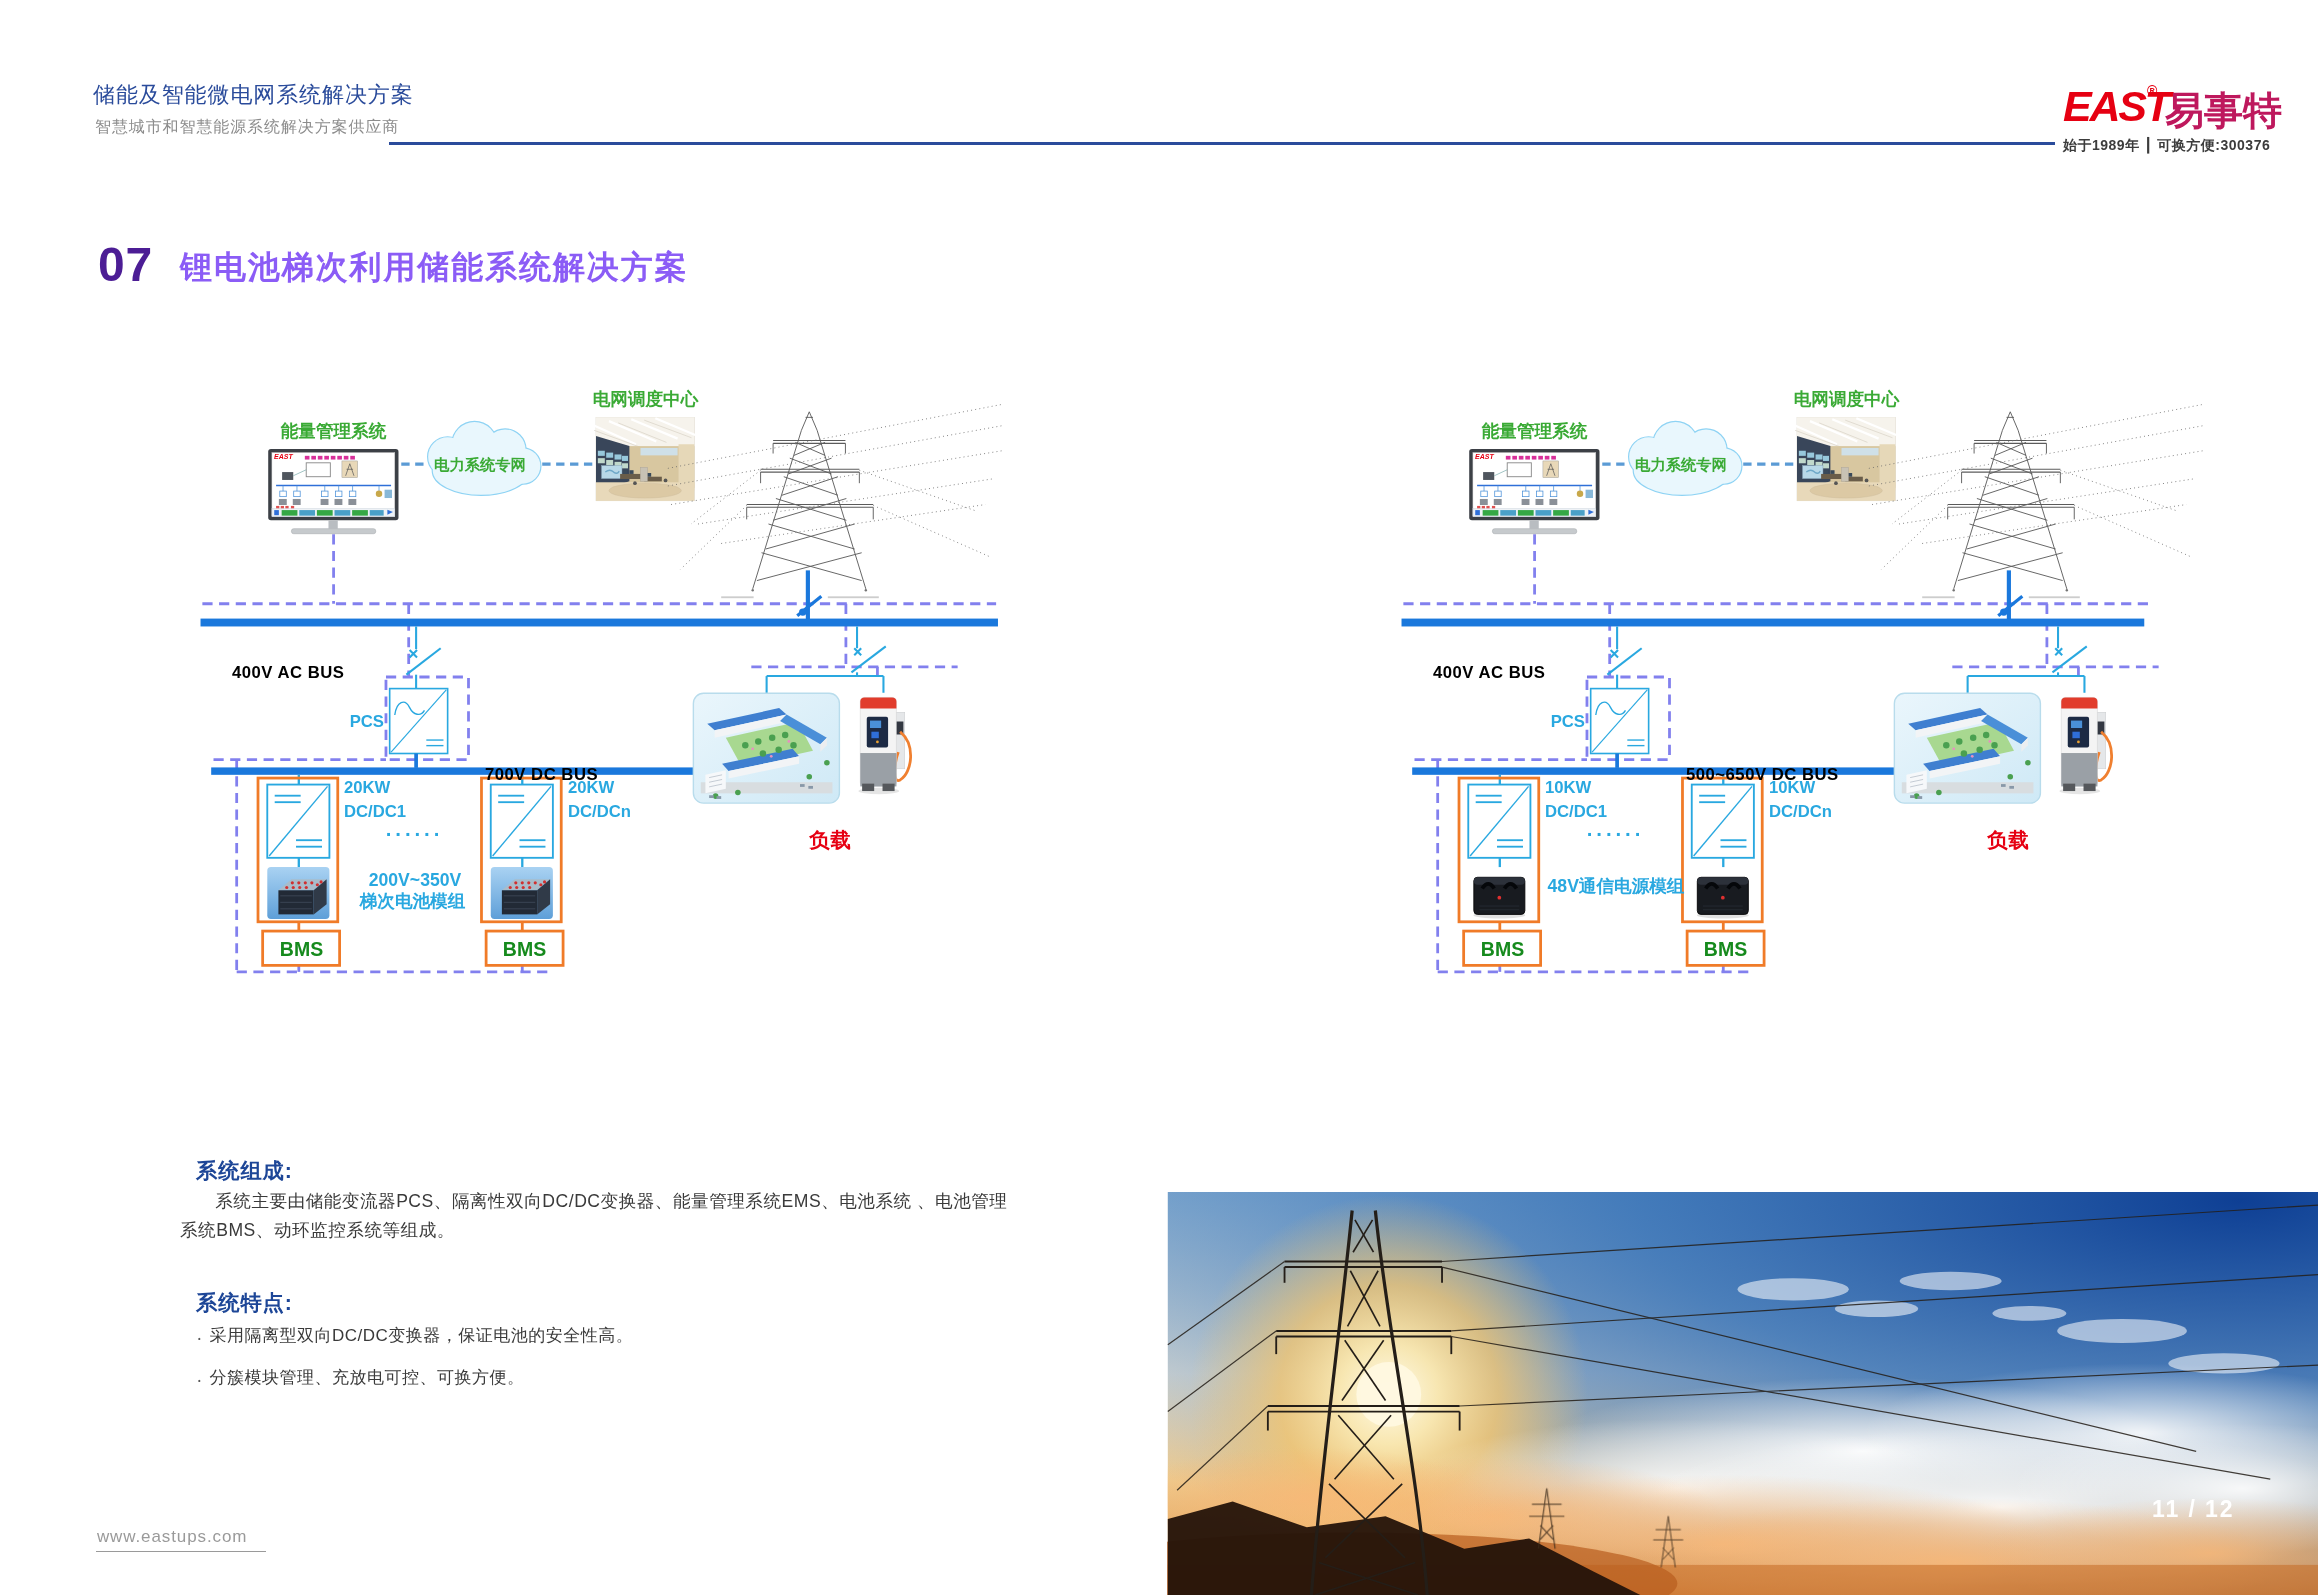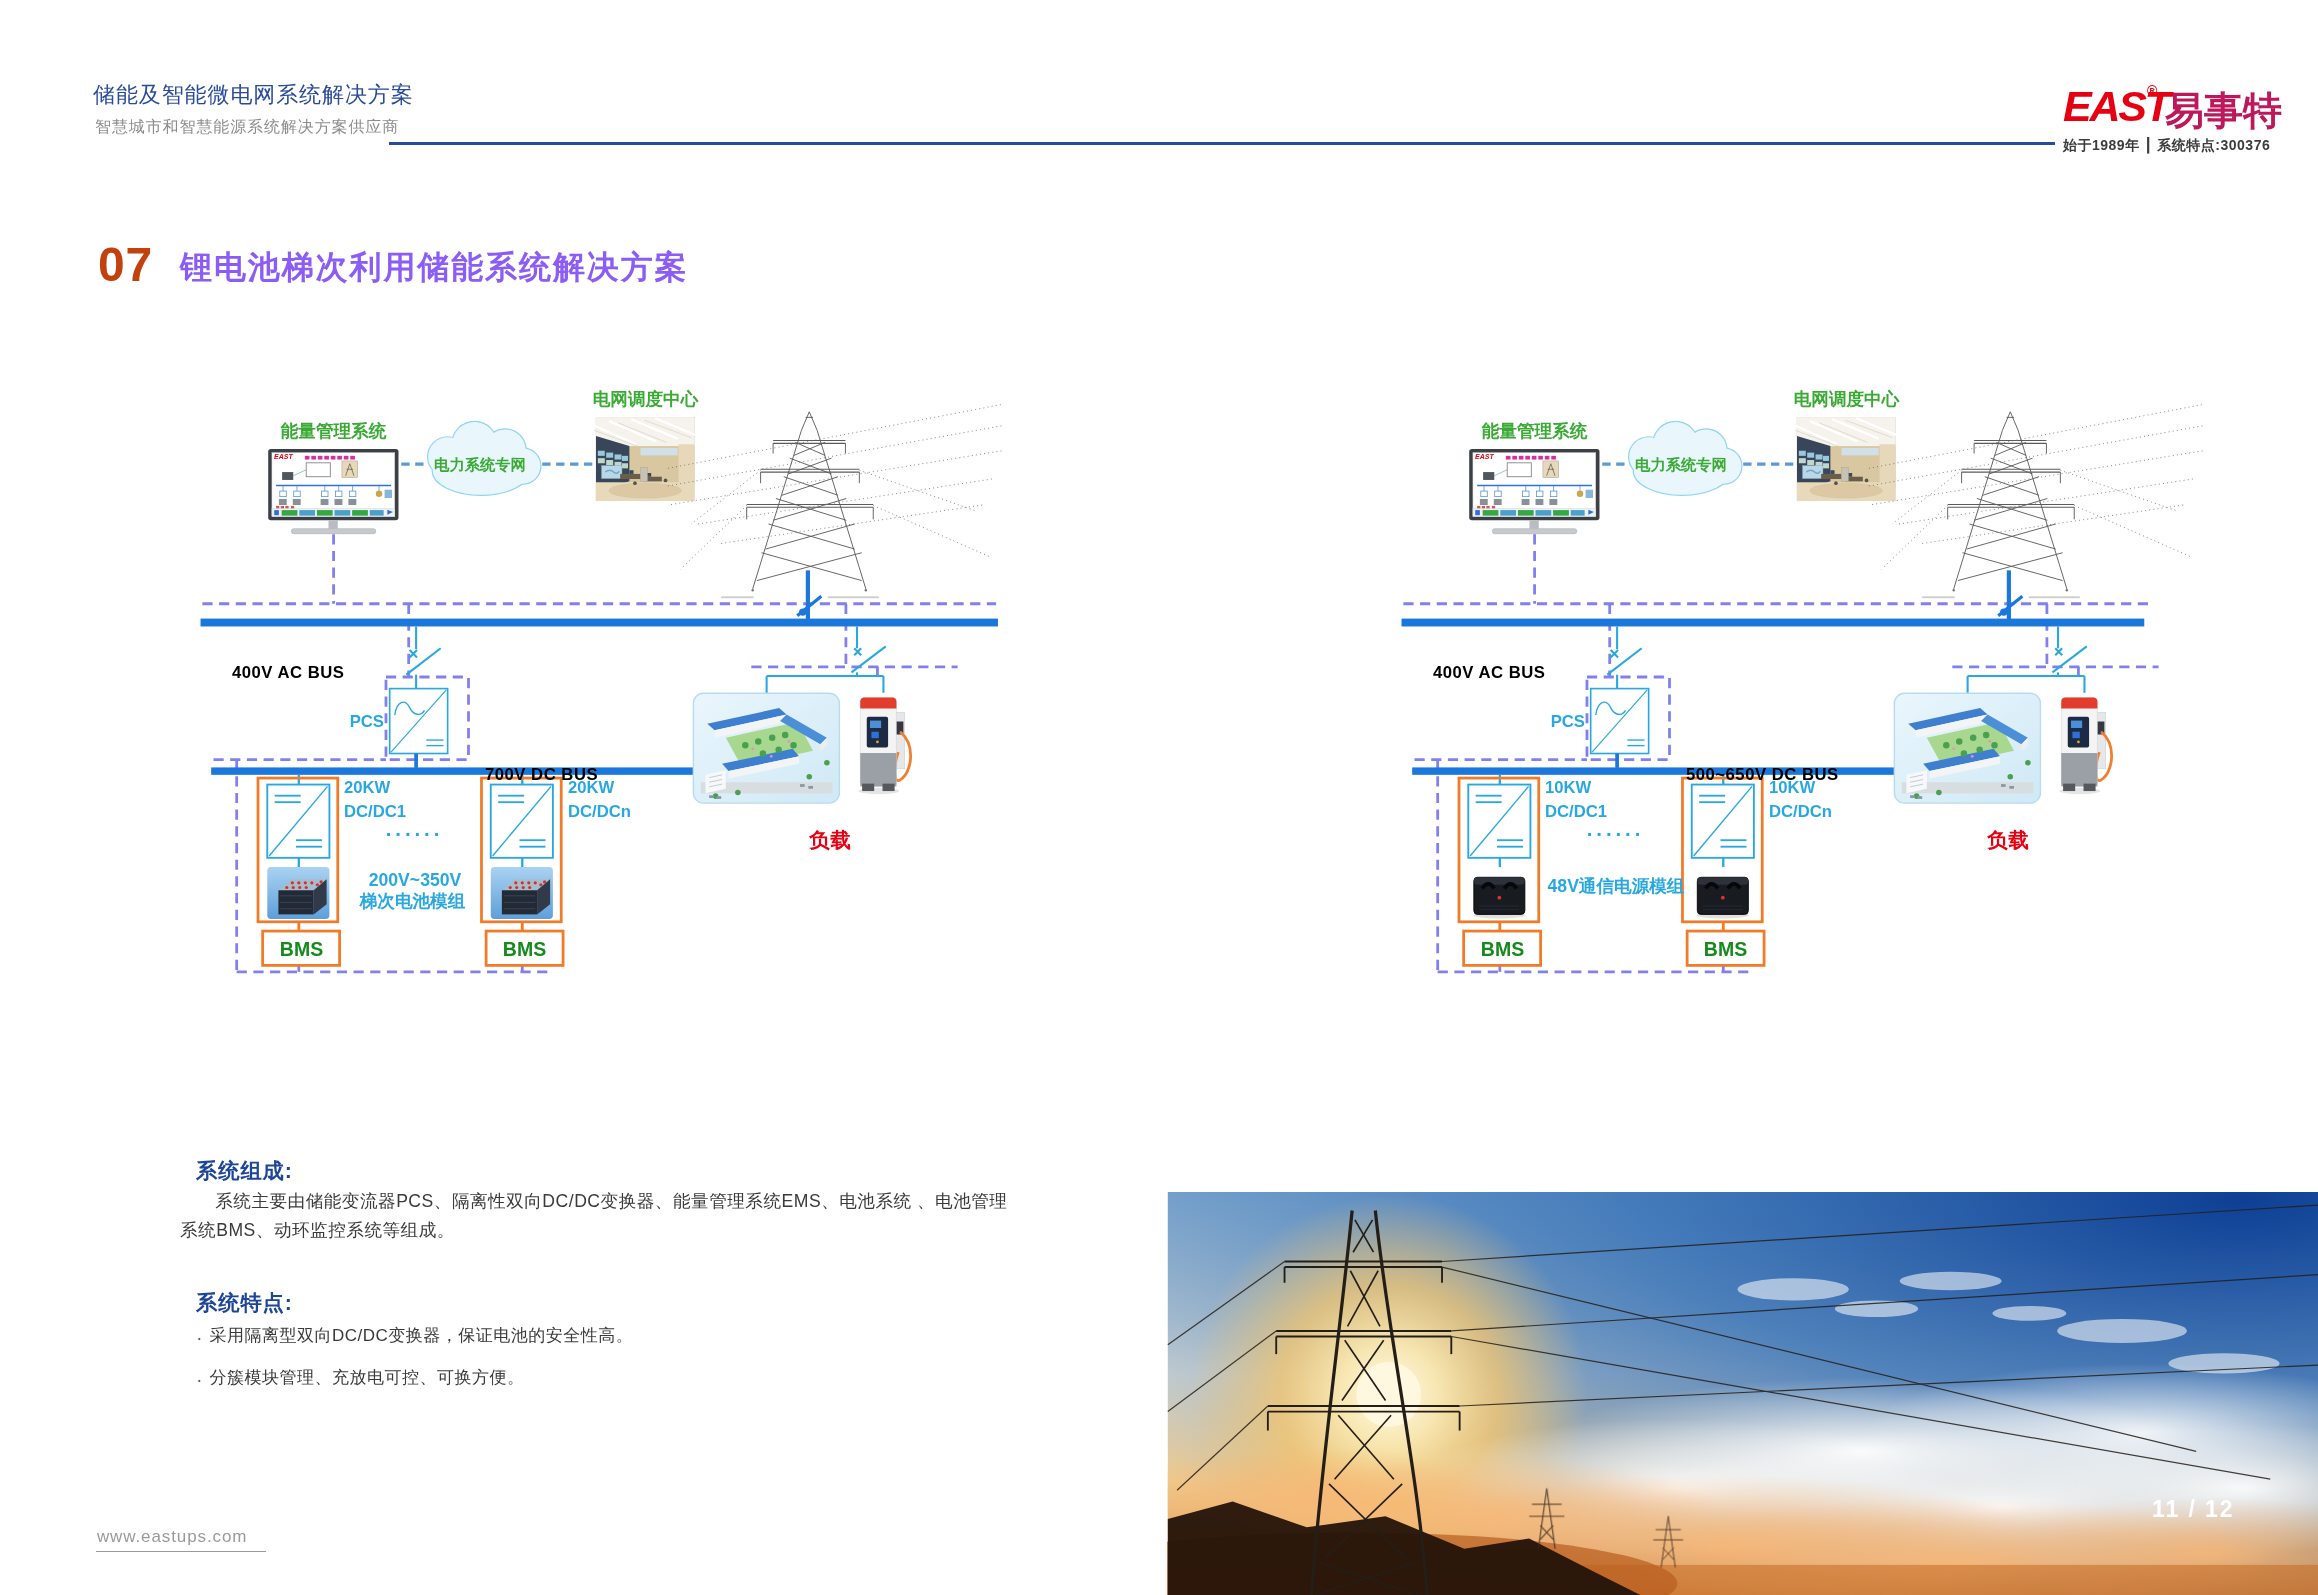--- a/index.html
+++ b/index.html
@@ -10,21 +10,21 @@
   
   .hdr-title{left:93px;top:80px;font-size:22px;font-weight:normal;color:#2a4b9b;letter-spacing:0.9px;}
   .hdr-sub{left:95px;top:117px;font-size:16px;color:#8c8c8c;letter-spacing:0.9px;}
   .hdr-line{left:389px;top:142px;width:1666px;height:3.2px;background:#2a4b9b;}
   .logo-east{left:2063px;top:82px;font-size:43px;font-weight:bold;font-style:italic;color:#e60012;letter-spacing:-2.3px;}
   .logo-reg{left:2147px;top:83px;font-size:14px;font-weight:bold;color:#e60012;}
   .logo-cn{left:2165px;top:84px;font-size:39px;font-weight:bold;color:#be185d;font-family:Liberation Mono, monospace;}
   .logo-tag{left:2063px;top:137px;font-size:14px;color:#3c3c3c;font-weight:bold;letter-spacing:0.5px;}
 
   
-  .sec-num{left:98px;top:237px;font-size:48px;font-weight:bold;color:#c2410c;letter-spacing:0.9px;}
+  .sec-num{left:98px;top:237px;font-size:48px;font-weight:bold;color:#4c1d95;letter-spacing:0.9px;}
   .sec-title{left:180px;top:246px;font-size:32px;font-weight:bold;color:#8b5cf6;letter-spacing:1.9px;}
 
   
   .diagram{position:absolute;top:371px;width:816px;height:612px;}
   #diagram-a{left:188px;}
   #diagram-b{left:1389px;}
   .svg-slot{position:absolute;left:0;top:0;width:816px;height:612px;}
   .dlabel{position:absolute;line-height:1.15;}
   .lbl-green{color:#3aaa35;font-weight:bold;}
   .lbl-cyan{color:#000000;font-weight:bold;margin-top:32px;}
@@ -50,21 +50,21 @@
 <body>
 
 <div id="page">
 
   <div class="abs hdr-title">储能及智能微电网系统解决方案</div>
   <div class="abs hdr-sub">智慧城市和智慧能源系统解决方案供应商</div>
   <div class="abs hdr-line"></div>
   <div class="abs logo-east">EAST</div>
   <div class="abs logo-reg">®</div>
   <div class="abs logo-cn">易事特</div>
-  <div class="abs logo-tag">始于1989年 ┃ 系统特点:300376</div>
+  <div class="abs logo-tag">始于1989年 ┃ 可换方便:300376</div>
 
   <div class="abs sec-num">07</div>
   <div class="abs sec-title">锂电池梯次利用储能系统解决方案</div>
 
   <div class="diagram" id="diagram-a">
     <div class="svg-slot">
       
       <svg width="816" height="612" viewBox="0 0 1760 1320" xmlns="http://www.w3.org/2000/svg">
         <defs>
           <linearGradient id="gBatt" x1="0" y1="0" x2="0" y2="1">

